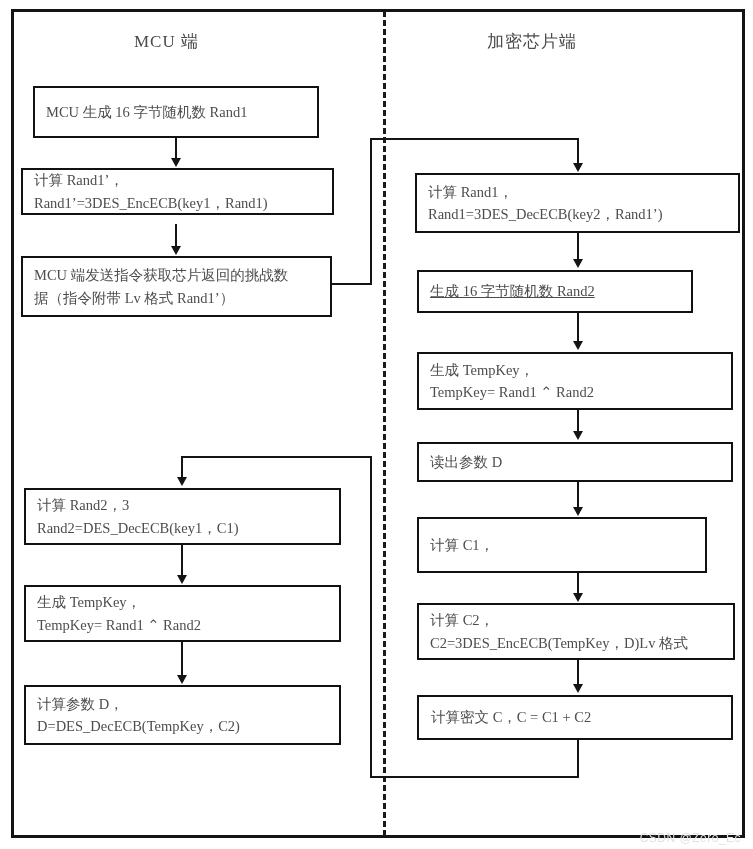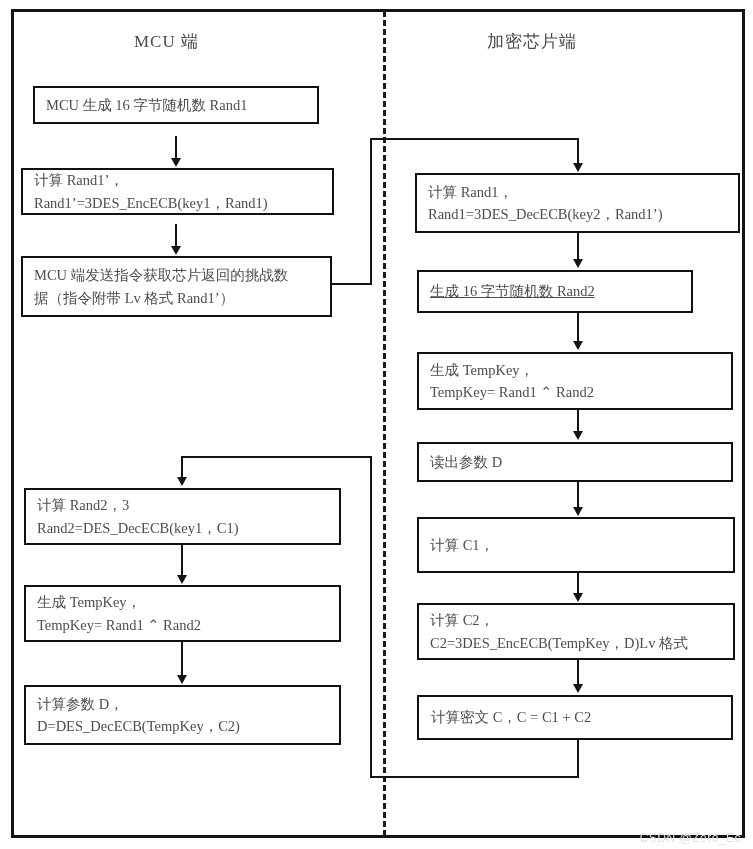--- a/index.html
+++ b/index.html
@@ -91,21 +91,21 @@
 <body>
 
 <div id="page">
 
   <div class="outer-frame"></div>
   <div class="divider"></div>
 
   <div class="lane-title" id="lane-title-mcu">MCU 端</div>
   <div class="lane-title" id="lane-title-chip">加密芯片端</div>
 
-  <div class="node" style="left:33px; top:86px; width:286px; height:38px;">
+  <div class="node" style="left:33px; top:86px; width:286px; height:52px;">
     <span class="ln">MCU 生成 16 字节随机数 Rand1</span>
   </div>
 
   <div class="node" style="left:21px; top:168px; width:313px; height:47px;">
     <span class="ln">计算 Rand1’，</span>
     <span class="ln">Rand1’=3DES_EncECB(key1，Rand1)</span>
   </div>
 
   <div class="node" style="left:21px; top:256px; width:311px; height:61px;">
     <span class="ln">MCU 端发送指令获取芯片返回的挑战数</span>
@@ -138,21 +138,21 @@
 
   <div class="node" style="left:417px; top:352px; width:316px; height:58px;">
     <span class="ln">生成 TempKey，</span>
     <span class="ln">TempKey= Rand1 ⌃ Rand2</span>
   </div>
 
   <div class="node" style="left:417px; top:442px; width:316px; height:40px;">
     <span class="ln">读出参数 D</span>
   </div>
 
-  <div class="node" style="left:417px; top:517px; width:318px; height:56px;">
+  <div class="node" style="left:417px; top:517px; width:290px; height:56px;">
     <span class="ln">计算 C1，</span>
   </div>
 
   <div class="node" style="left:417px; top:603px; width:318px; height:57px;">
     <span class="ln">计算 C2，</span>
     <span class="ln">C2=3DES_EncECB(TempKey，D)Lv 格式</span>
   </div>
 
   <div class="node" style="left:417px; top:695px; width:316px; height:45px;padding-left:12px;">
     <span class="ln">计算密文 C，C = C1 + C2</span>

